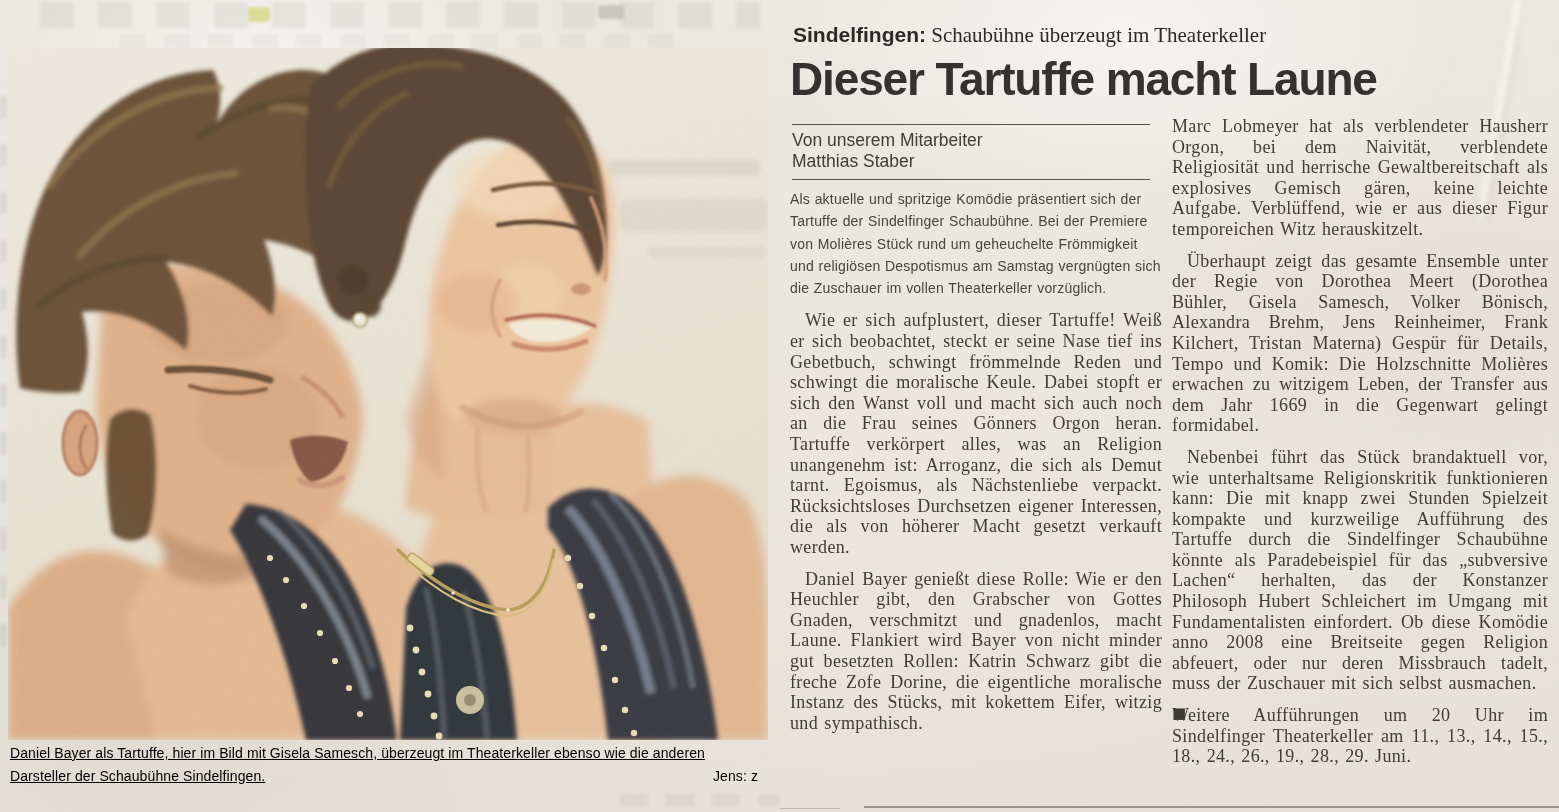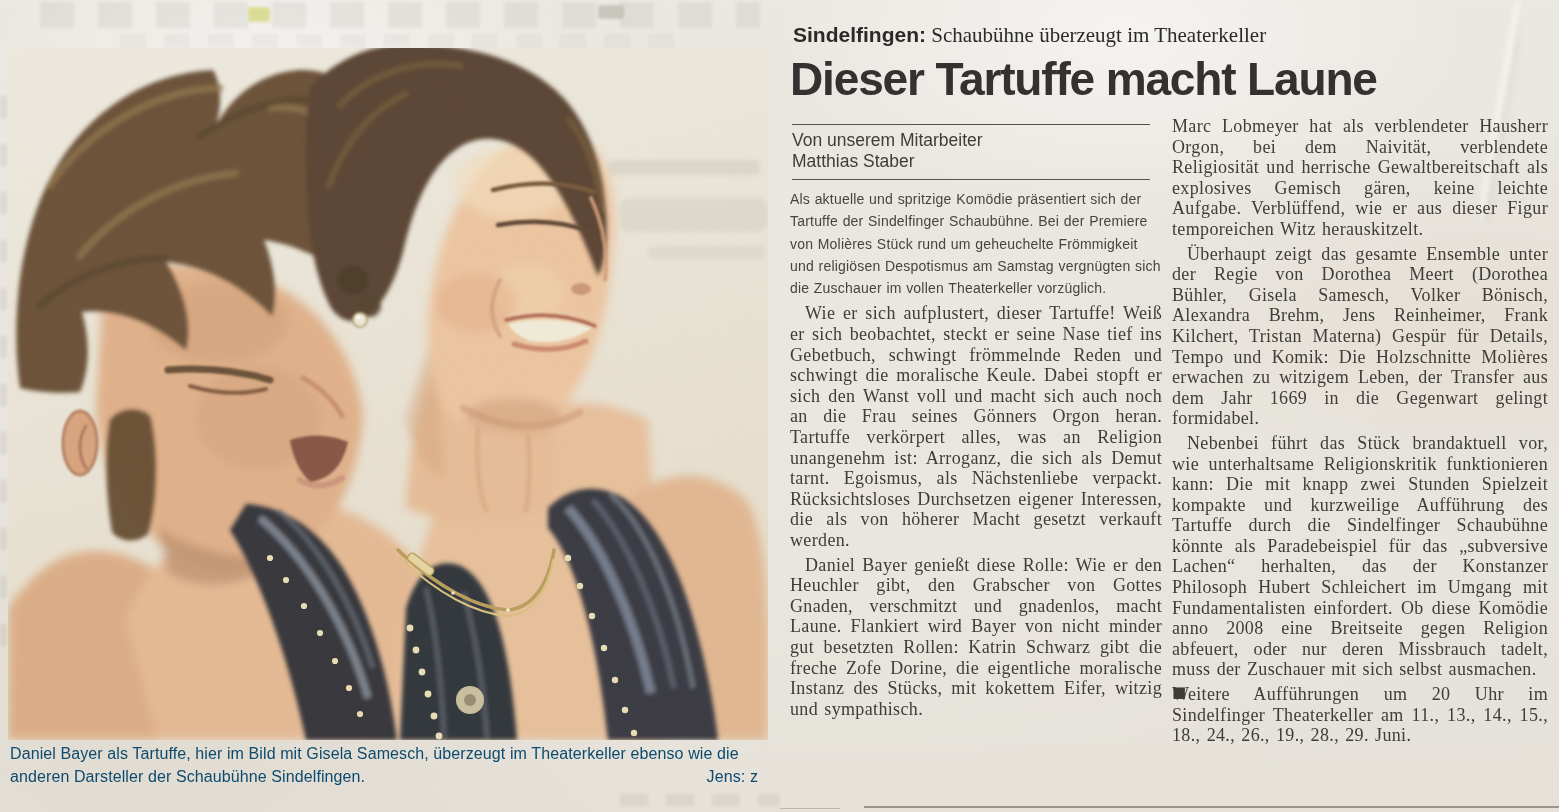--- a/index.html
+++ b/index.html
@@ -40,21 +40,21 @@
     background:repeating-linear-gradient(180deg, rgba(100,94,85,.25) 0 22px, rgba(100,94,85,0) 22px 48px);}
   .smudge-bottom{left:620px;top:794px;width:160px;height:12px;opacity:.3;
     background:repeating-linear-gradient(90deg, rgba(110,104,95,.3) 0 28px, rgba(110,104,95,0) 28px 46px);}
 
   
   .photo{position:absolute;left:8px;top:48px;width:760px;height:692px;}
   .photo svg{display:block;width:100%;height:100%;}
 
   .caption{
     position:absolute;left:10px;top:742px;width:752px;height:48px;
-    font-size:16px;line-height:23px;color:#0c4a6e;letter-spacing:.1px;
+    font-size:14px;line-height:23px;color:#000000;letter-spacing:.1px;text-decoration:underline;
   }
   .caption .credit{position:absolute;right:4px;top:23px;}
 
   
   .kicker{position:absolute;left:793px;top:22px;width:740px;font-size:21px;line-height:26px;color:#2b2a26;white-space:nowrap;}
   .kicker .k-bold{font-weight:bold;font-family:"Liberation Sans",sans-serif;}
   .kicker .k-rest{font-family:"Liberation Serif","DejaVu Serif",serif;}
   .headline{
     position:absolute;left:790px;top:54px;width:770px;
     font-size:47px;line-height:50px;font-weight:bold;color:#343230;
@@ -73,21 +73,21 @@
   }
   .col1{left:790px;top:188px;width:372px;}
   .col2{left:1172px;top:116px;width:376px;}
   .lead{
     font-family:"Liberation Sans",sans-serif;text-align:left;
     font-size:14px;line-height:22.3px;color:#47443e;
     letter-spacing:.2px;word-spacing:.5px;margin:0 0 13px 0;
   }
   .col p{margin:0;padding:0;}
   .col p.indent{text-indent:15px;}
-  .col p + p{margin-top:4px;}
+  .col p + p{margin-top:11px;}
   .note{position:relative;margin-top:16px;padding-left:28px;}
   .note .bullet{
     position:absolute;left:0;top:1px;font-size:15px;line-height:15px;color:#3e3b35;
     font-family:"DejaVu Sans",sans-serif;
   }
   .bottom-rule{position:absolute;left:864px;top:806px;width:695px;height:2px;background:rgba(92,87,79,.55);}
   .bottom-rule-left{position:absolute;left:780px;top:808px;width:60px;height:1px;background:rgba(92,87,79,.3);}
 </style>
 </head>
 <body>

